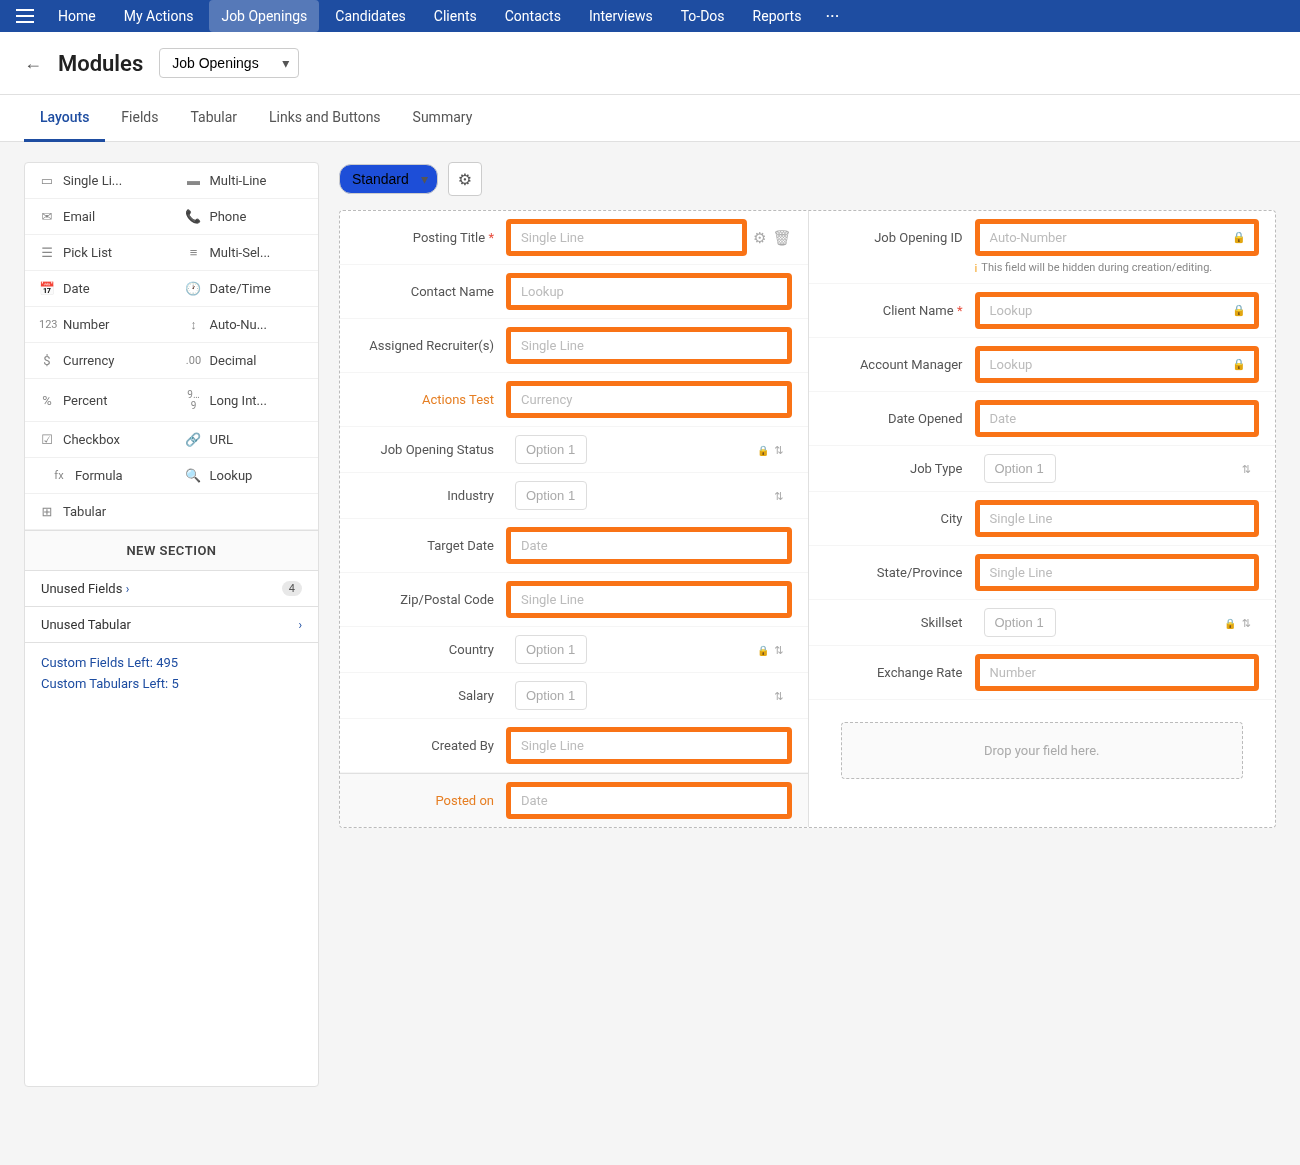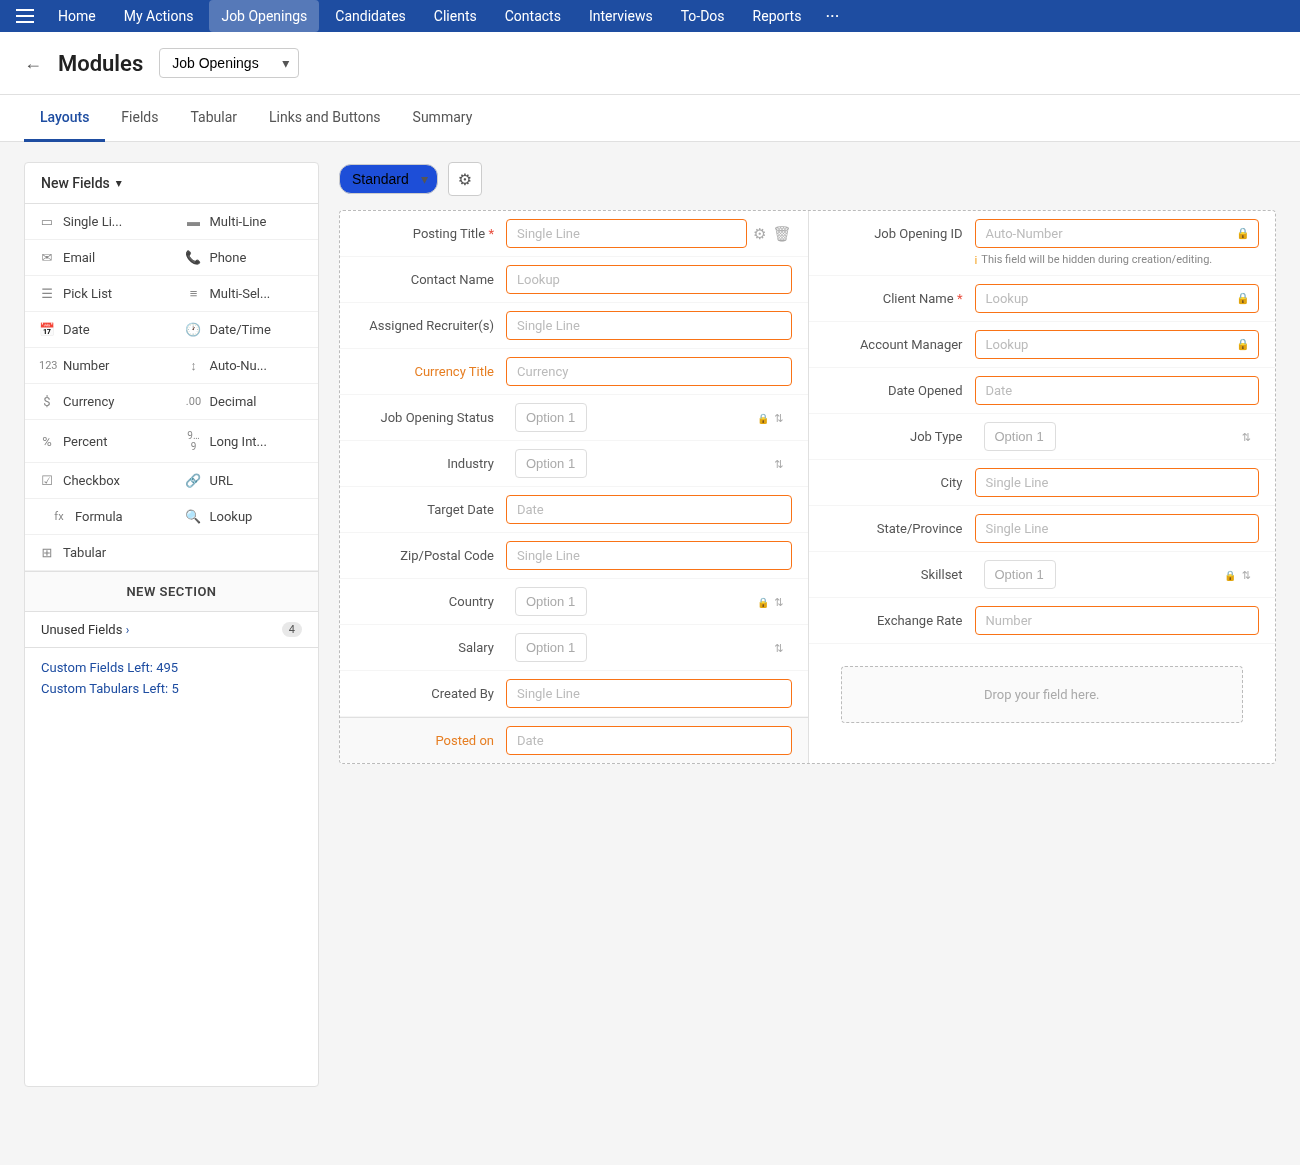--- a/index.html
+++ b/index.html
@@ -285,21 +285,21 @@
     }
     .form-label.required::after {
       content: ' *';
       color: #e74c3c;
     }
     .form-label.orange {
       color: #e67e22;
     }
     .form-field {
       flex: 1;
-      border: 1px solid #f97316;
+      border: 5px solid #f97316;
       border-radius: 4px;
       padding: 6px 10px;
       font-size: 13px;
       color: #aaa;
       background: white;
       position: relative;
       display: flex;
       align-items: center;
     }
     .form-field-text {
@@ -414,24 +414,20 @@
   <div class="tab-item active">Layouts</div>
   <div class="tab-item">Fields</div>
   <div class="tab-item">Tabular</div>
   <div class="tab-item">Links and Buttons</div>
   <div class="tab-item">Summary</div>
 </div>
 
 <div class="main-content">
 
   <div class="left-panel">
-    <div class="left-panel-header">
-      <span>New Fields</span>
-      <span class="chevron">▾</span>
-    </div>
     <div class="fields-grid">
 
       <div class="field-item">
         <span class="field-icon">▭</span>
         <span>Single Li...</span>
       </div>
       <div class="field-item">
         <span class="field-icon">▬</span>
         <span>Multi-Line</span>
       </div>
@@ -513,20 +509,24 @@
         <span>Tabular</span>
       </div>
     </div>
     <div class="new-section-btn">NEW SECTION</div>
     <div class="unused-section">
       <div>
         <span>Unused Fields</span>
         <span class="arrow"> ›</span>
       </div>
       <span class="unused-badge">4</span>
+    </div>
+    <div class="unused-section">
+      <span>Unused Tabular</span>
+      <span class="arrow"> ›</span>
     </div>
     <div class="custom-fields-info">
       <a href="#">Custom Fields Left: 495</a>
       <a href="#">Custom Tabulars Left: 5</a>
     </div>
   </div>
 
   <div class="right-panel">
     <div class="right-panel-toolbar">
       <div class="dropdown-wrapper">
@@ -561,21 +561,21 @@
           </div>
 
           <div class="form-row">
             <span class="form-label">Assigned Recruiter(s)</span>
             <div class="form-field">
               <span class="form-field-text">Single Line</span>
             </div>
           </div>
 
           <div class="form-row">
-            <span class="form-label orange">Currency Title</span>
+            <span class="form-label orange">Actions Test</span>
             <div class="form-field">
               <span class="form-field-text">Currency</span>
             </div>
           </div>
 
           <div class="form-row">
             <span class="form-label">Job Opening Status</span>
             <div class="select-wrapper with-lock">
               <select class="form-field-select">
                 <option>Option 1</option>

